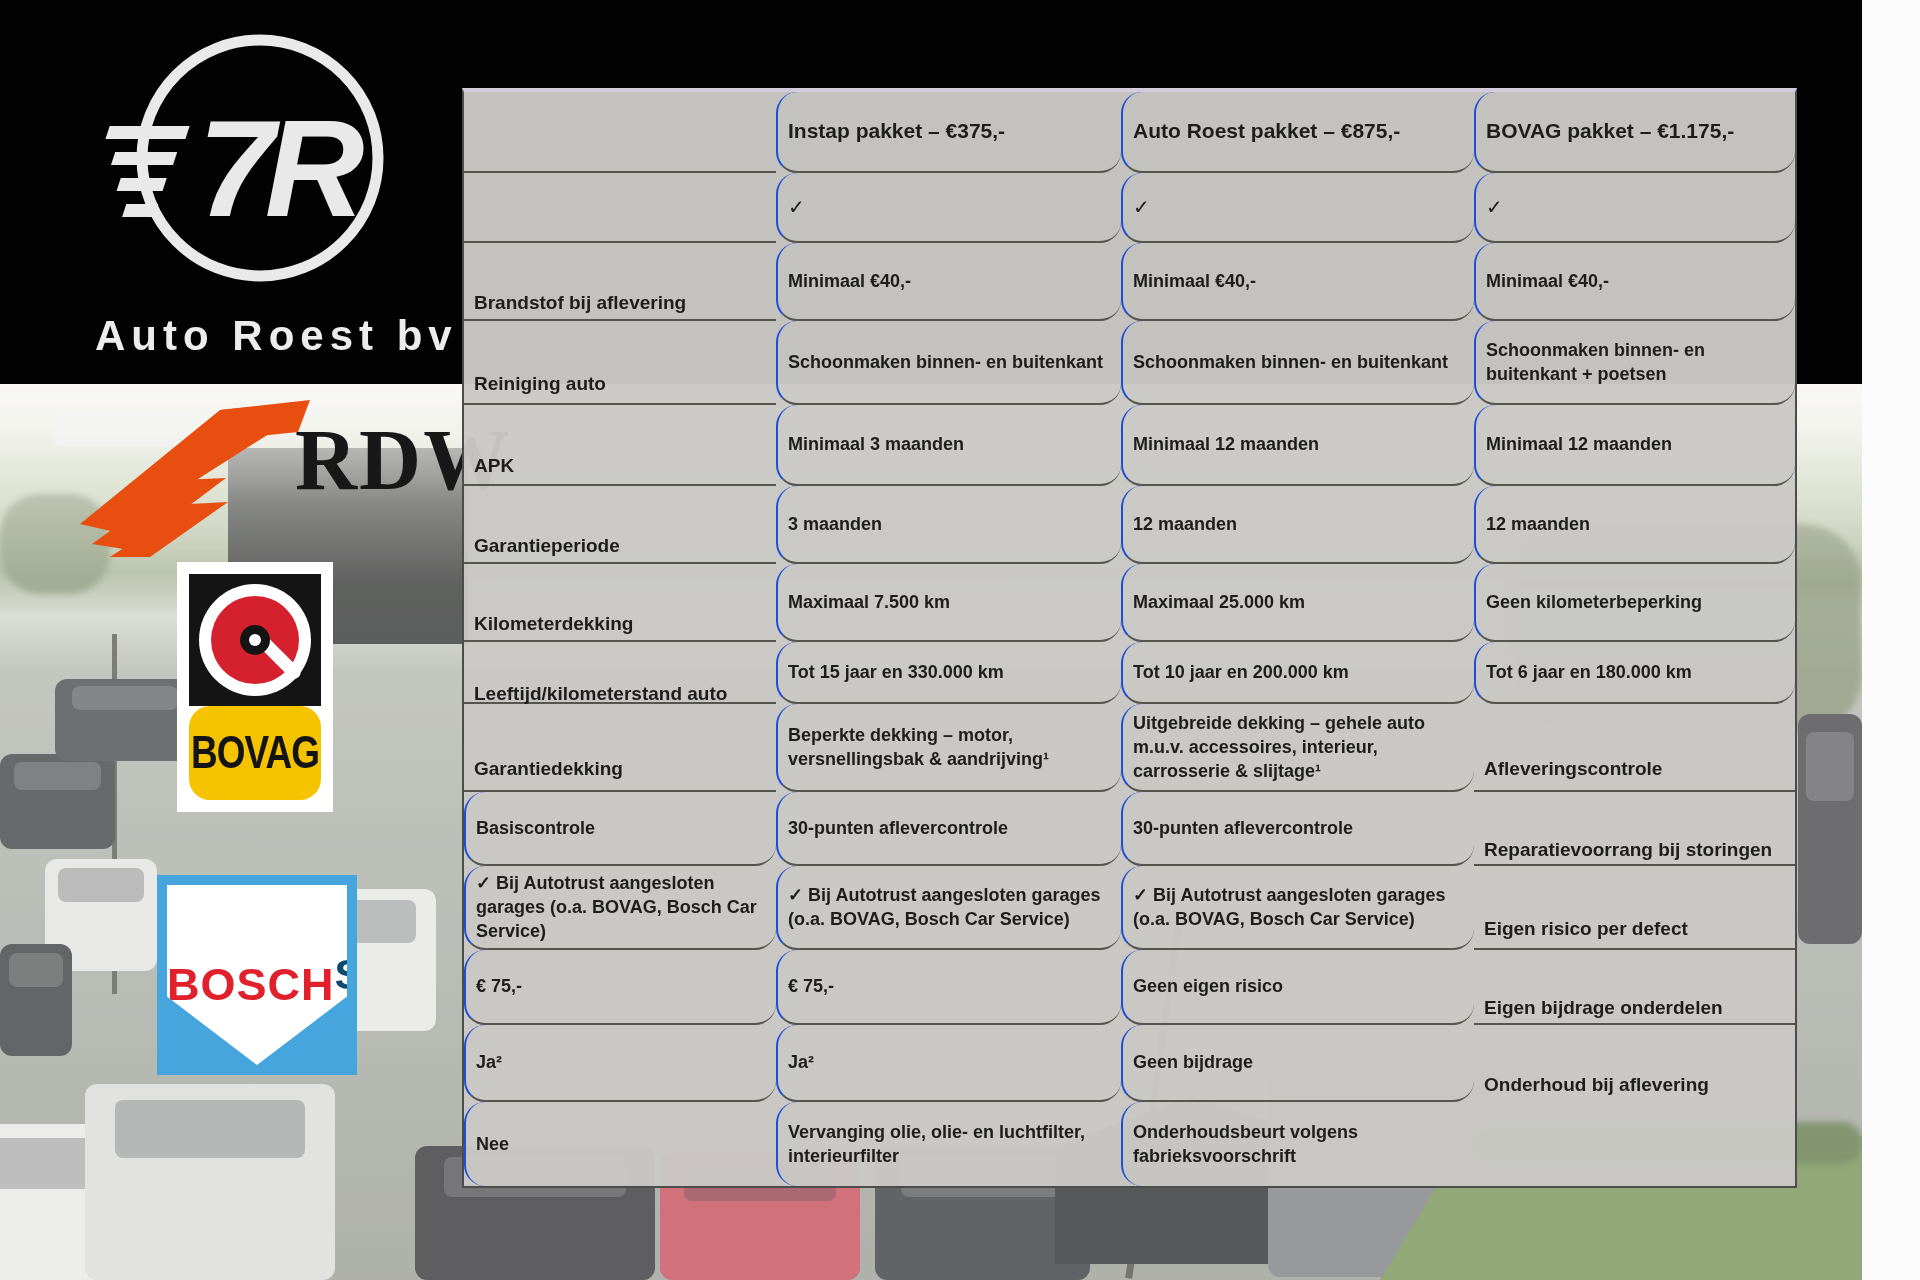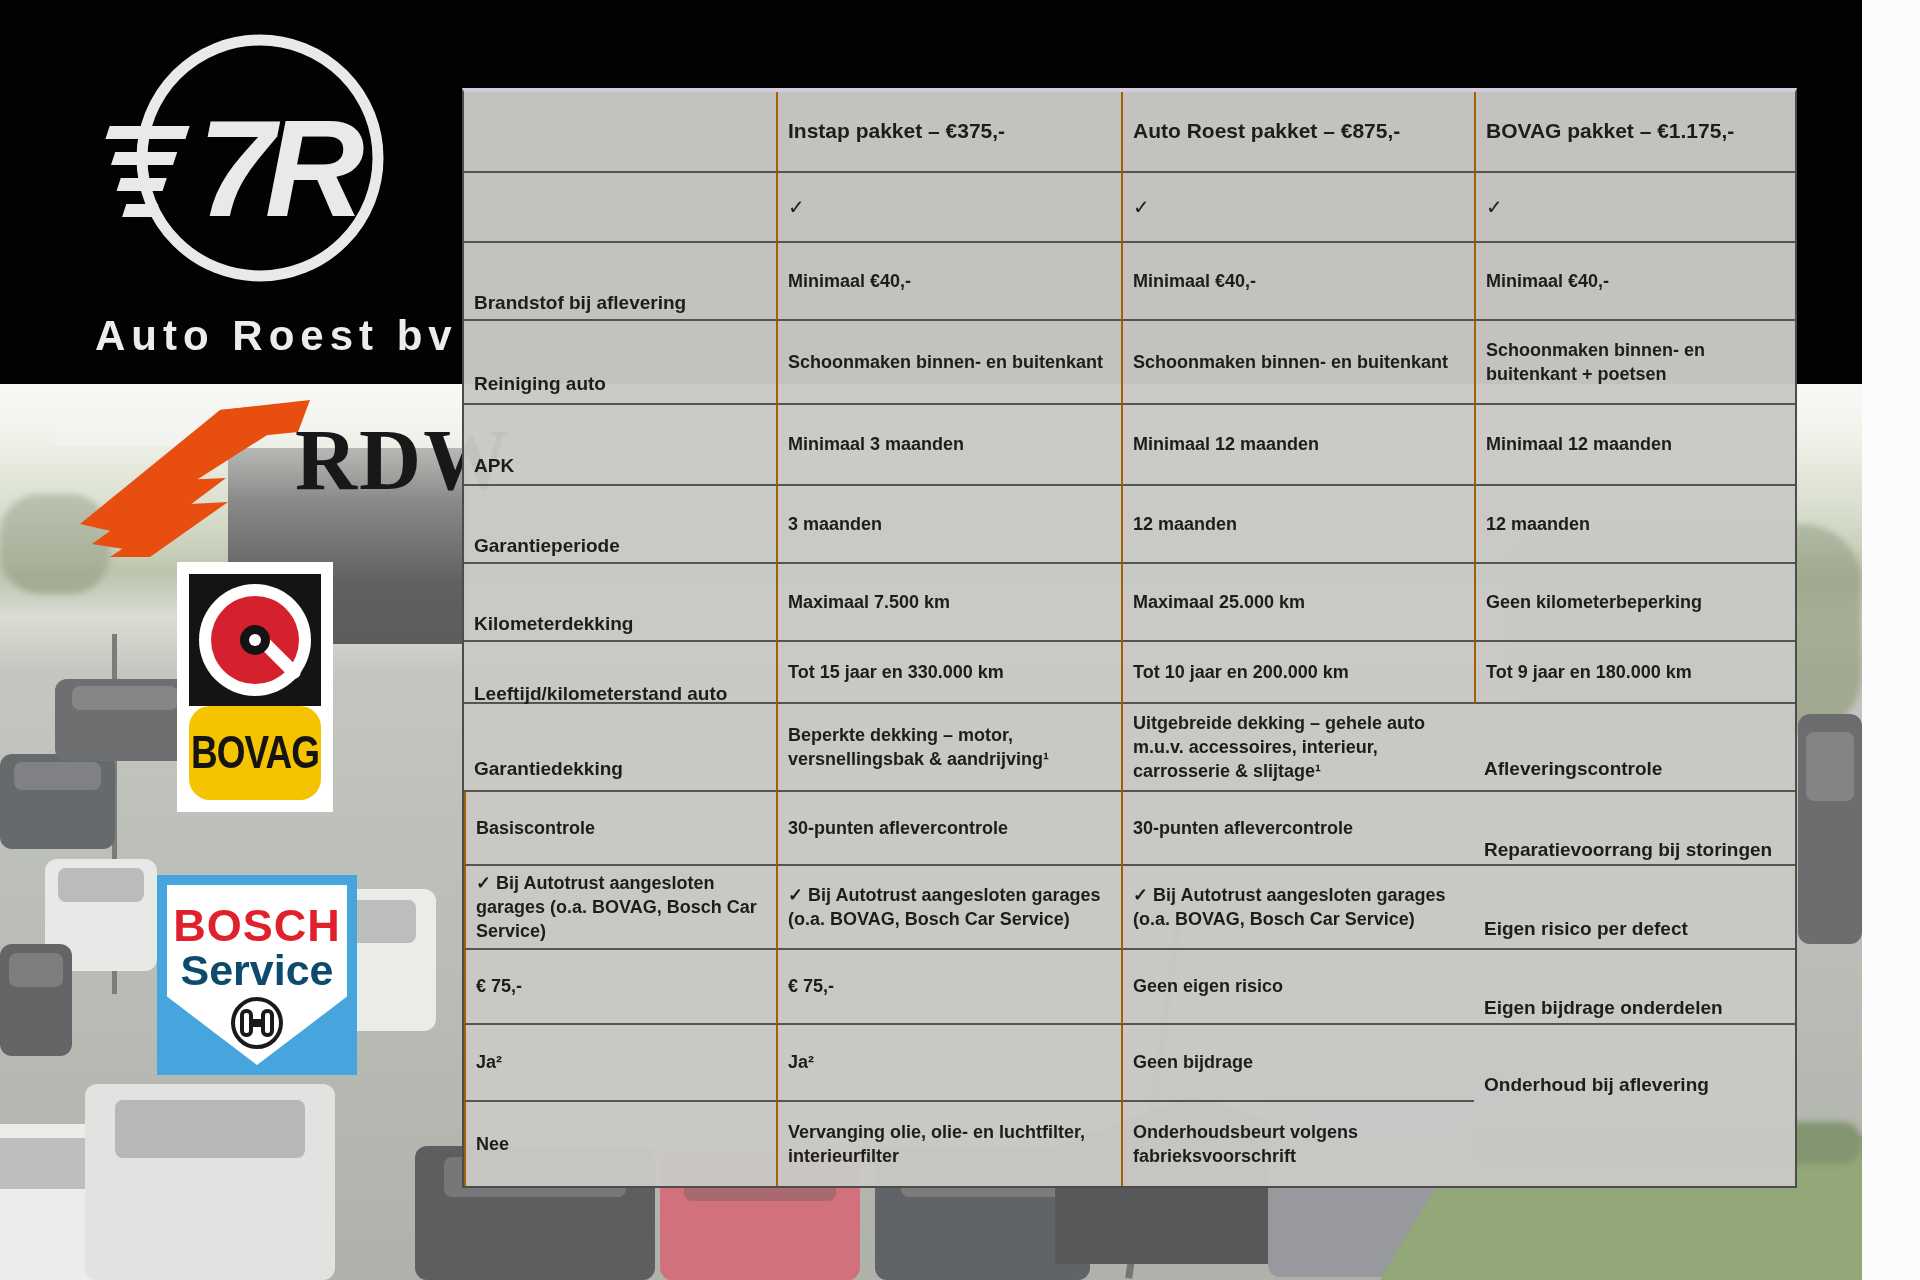--- a/index.html
+++ b/index.html
@@ -45,34 +45,34 @@
   .bovag-hub::after{content:"";position:absolute;left:9px;top:9px;width:12px;height:12px;
     border-radius:50%;background:#fff;}
   .bovag-bottom{position:absolute;left:12px;top:144px;width:132px;height:94px;background:#f6c300;
     display:flex;align-items:center;justify-content:center;border-radius:21px;}
   .bovag-word{font-size:37px;font-weight:800;color:#141414;transform:scaleY(1.25);letter-spacing:-1px;}
 
   
   .bosch{position:absolute;left:157px;top:875px;width:200px;height:200px;background:#45a5dc;}
   .bosch-shield{position:absolute;left:10px;top:10px;width:180px;height:180px;background:#fff;
     clip-path:polygon(0 0,100% 0,100% 62%,50% 100%,0 62%);
-    display:flex;flex-direction:column;align-items:center;}
+    display:flex;flex-direction:row;align-items:center;}
   .bosch-word{margin-top:18px;font-size:45px;font-weight:800;color:#e0202a;letter-spacing:1px;line-height:1;}
   .bosch-service{font-size:43px;font-weight:700;color:#0c4a6e;line-height:1.05;}
 
   
   .pkg-table{position:absolute;left:462px;top:88px;width:1335px;height:1100px;
     background:rgba(201,200,197,.97);
     border:2px solid #4c4c4a;border-top:4px solid #d2cbdb;box-sizing:border-box;
     display:grid;grid-template-columns:312px 345px 353px 321px;
     grid-template-rows:81px 70px 78px 84px 81px 78px 78px 62px 88px 74px 84px 75px 77px 84px;
     color:#1d1d1b;}
   .cell{border-bottom:2px solid #55554f;display:flex;align-items:center;
     padding:6px 12px 6px 10px;box-sizing:border-box;font-weight:700;font-size:18px;line-height:1.35;}
-  .cl{border-left:2px solid #a16207;}
+  .cl{border-left:2px solid #1d4ed8;border-radius:21px;}
   .nb{border-bottom:none;}
   .head{font-size:21px;}
   .rowlab{font-size:19px;margin-top:43px;}
   .chk{font-weight:400;font-size:20px;}
 </style>
 </head>
 <body>
 
 <div class="stage">
 
@@ -195,21 +195,21 @@
     <div class="cell cl">12 maanden</div>
 
     <div class="cell rowlab">Kilometerdekking</div>
     <div class="cell cl">Maximaal 7.500 km</div>
     <div class="cell cl">Maximaal 25.000 km</div>
     <div class="cell cl">Geen kilometerbeperking</div>
 
     <div class="cell rowlab">Leeftijd/kilometerstand auto</div>
     <div class="cell cl">Tot 15 jaar en 330.000 km</div>
     <div class="cell cl">Tot 10 jaar en 200.000 km</div>
-    <div class="cell cl">Tot 9 jaar en 180.000 km</div>
+    <div class="cell cl">Tot 6 jaar en 180.000 km</div>
 
     <div class="cell rowlab">Garantiedekking</div>
     <div class="cell cl">Beperkte dekking – motor, versnellingsbak &amp; aandrijving¹</div>
     <div class="cell cl">Uitgebreide dekking – gehele auto m.u.v. accessoires, interieur, carrosserie &amp; slijtage¹</div>
 
     <div class="cell rowlab">Afleveringscontrole</div>
     <div class="cell cl">Basiscontrole</div>
     <div class="cell cl">30-punten aflevercontrole</div>
     <div class="cell cl">30-punten aflevercontrole</div>
 

